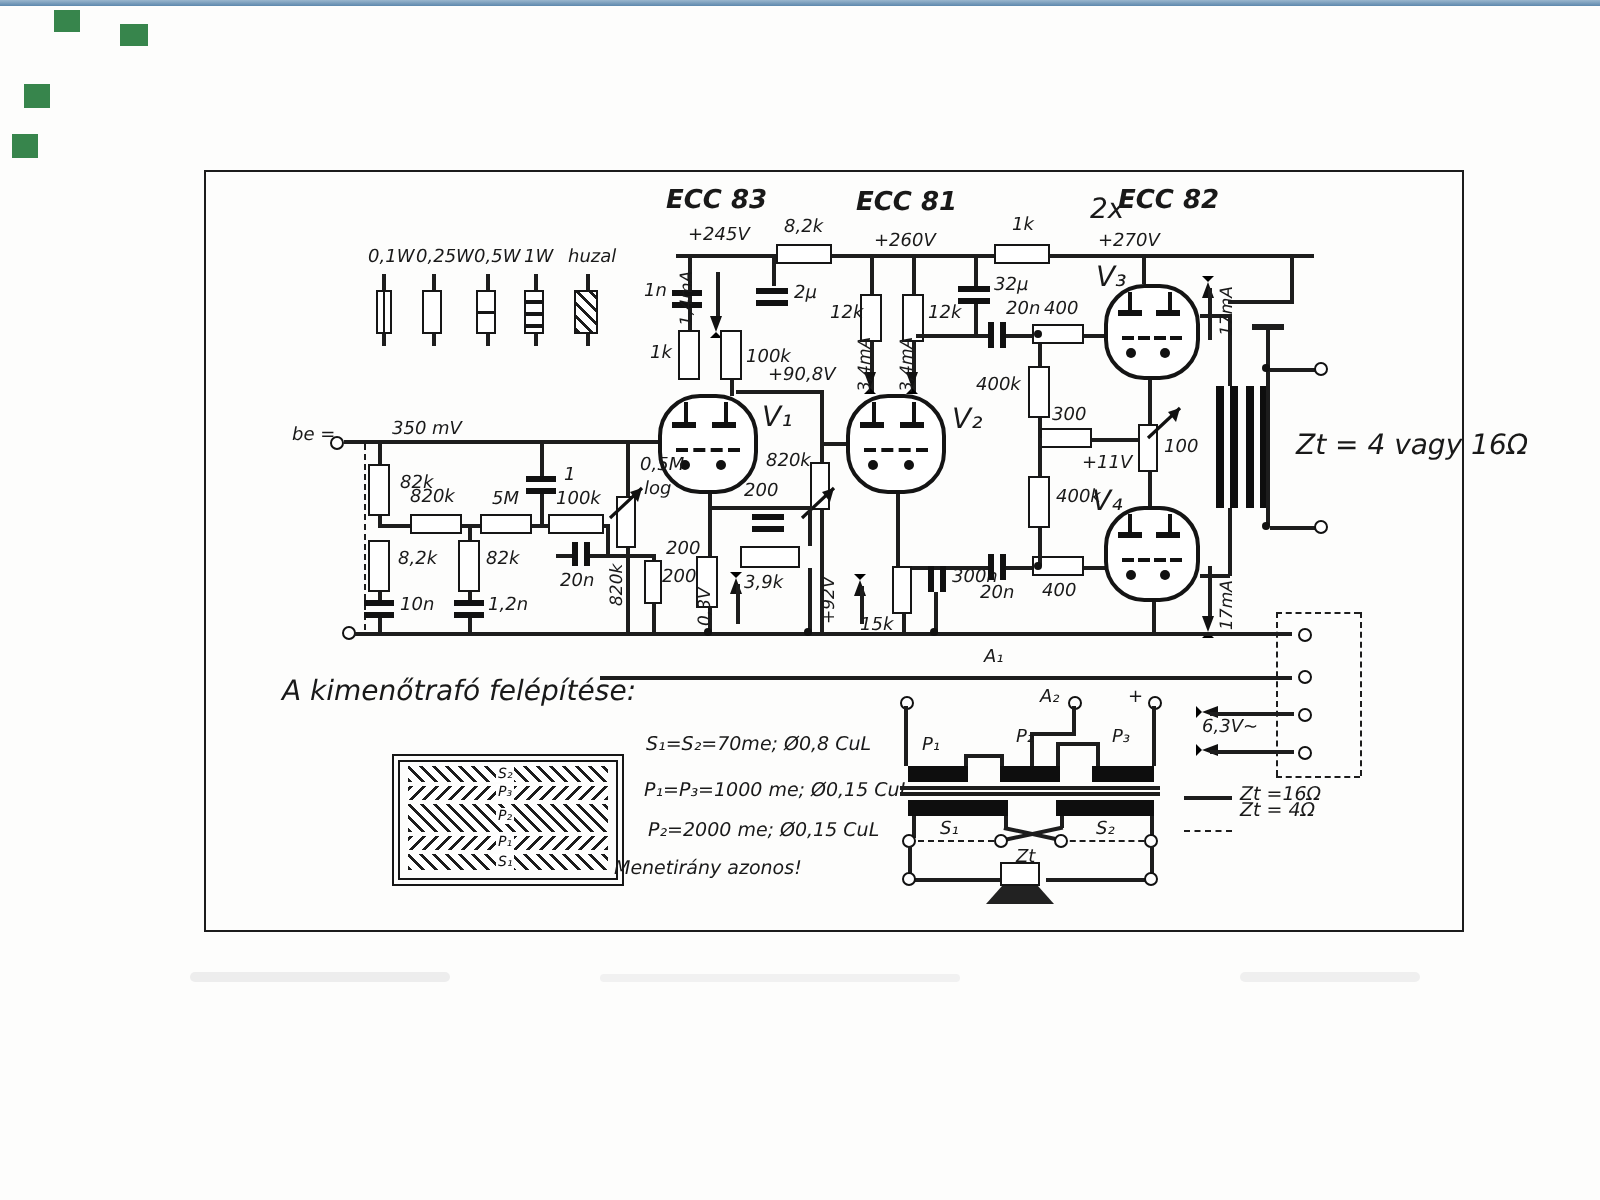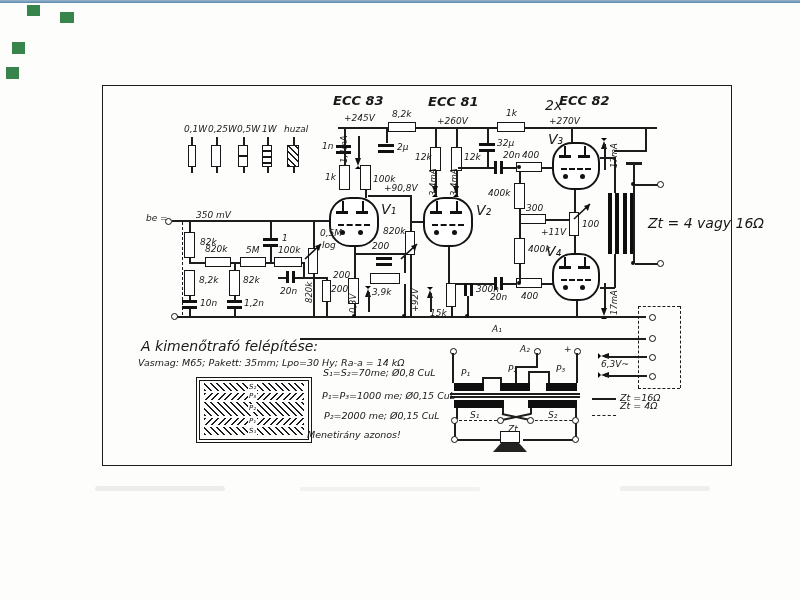--- a/index.html
+++ b/index.html
@@ -335,21 +335,20 @@
   <div class="term" style="left:649px;top:335px;"></div>
   <div class="term" style="left:649px;top:354px;"></div>
   <div class="term" style="left:649px;top:373px;"></div>
   <div class="arr lf" style="left:598px;top:353px;"></div>
   <div class="hl" style="left:605px;top:356px;width:42px;"></div>
   <span class="lbl" style="left:601px;top:359px;">6,3V~</span>
   <div class="arr lf" style="left:598px;top:372px;"></div>
   <div class="hl" style="left:605px;top:375px;width:42px;"></div>
 
   <span class="lbl md" style="left:141px;top:338px;">A kimenőtrafó felépítése:</span>
-  <span class="lbl" style="left:138px;top:357px;font-size:9.5px;">Vasmag: M65; Pakett: 35mm; Lpo=30 Hy; Ra-a = 14 kΩ</span>
   <div style="position:absolute;left:196px;top:377px;width:116px;height:66px;border:1.7px solid #161616;box-sizing:border-box;">
     <div style="position:absolute;left:2px;top:2px;right:2px;bottom:2px;border:1.2px solid #161616;"></div>
   </div>
   <div class="hatch1" style="position:absolute;left:204px;top:383px;width:100px;height:8px;"></div>
   <div class="hatch2" style="position:absolute;left:204px;top:393px;width:100px;height:7px;"></div>
   <div class="hatch1" style="position:absolute;left:204px;top:402px;width:100px;height:14px;"></div>
   <div class="hatch2" style="position:absolute;left:204px;top:418px;width:100px;height:7px;"></div>
   <div class="hatch1" style="position:absolute;left:204px;top:427px;width:100px;height:8px;"></div>
   <span class="chip" style="left:248px;top:383px;">S₂</span>
   <span class="chip" style="left:248px;top:392px;">P₃</span>

